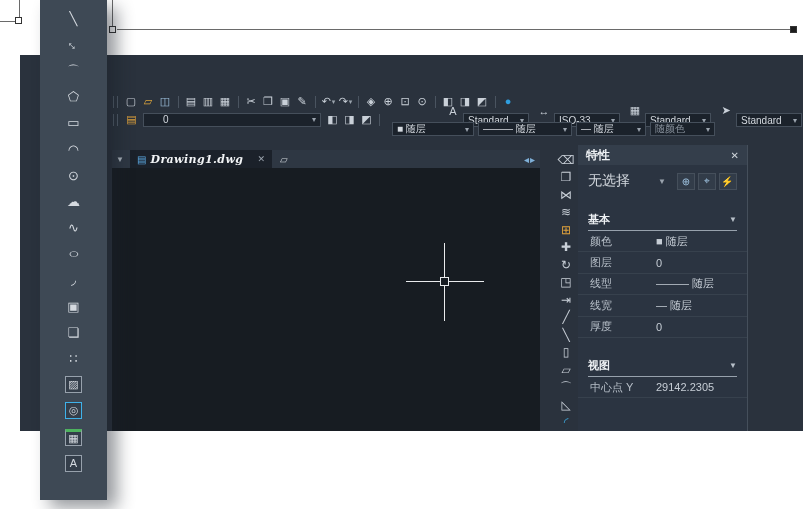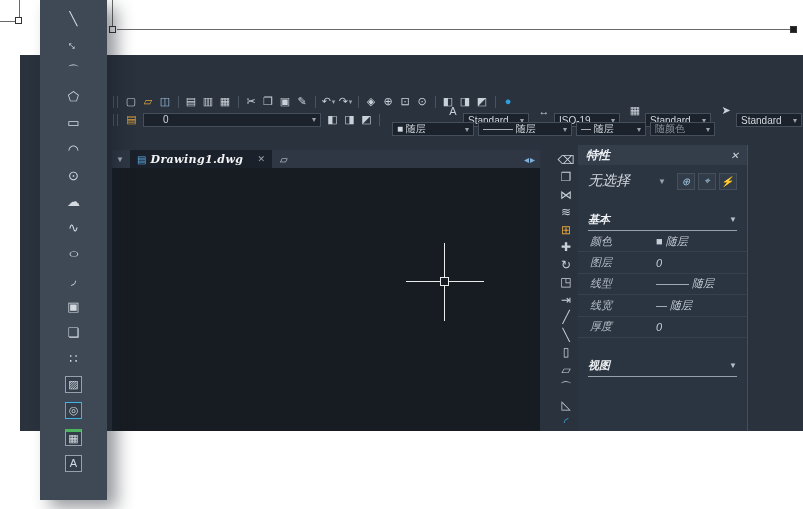--- a/index.html
+++ b/index.html
@@ -68,21 +68,21 @@
   .tool.boxed .glyph{width:17px;height:17px;border:1px solid #97a1ac;background:#343e4a;font-size:11px;box-sizing:border-box;}
   .tool.blue-box .glyph{border-color:#3fb2ea;}
   .tool.green-top .glyph{border-top:3px solid #4db35e;}
 
   
   .modstrip{position:absolute;left:556px;top:151px;width:20px;display:flex;flex-direction:column;align-items:center;}
   .mbtn{height:17.5px;display:flex;align-items:center;justify-content:center;font-size:12px;color:#c9d0d8;line-height:1;}
 
   
   .ppanel{position:absolute;left:578px;top:145px;width:170px;height:286px;background:#2b3441;
-          border-right:1px solid #454f5b;box-sizing:border-box;overflow:hidden;font-style:italic;}
+          border-right:1px solid #454f5b;box-sizing:border-box;overflow:hidden;}
   .pp-header{height:20px;background:#343e4b;display:flex;align-items:center;justify-content:space-between;padding:0 8px;}
   .pp-title{font-size:12px;font-weight:bold;color:#eef1f4;}
   .pp-close{font-size:10px;color:#cfd5db;}
   .pp-selector{display:flex;align-items:center;margin:7px 8px 0 10px;}
   .pp-sel-value{font-size:14px;color:#d3d8de;}
   .pp-sel-arrow{font-size:8px;color:#9aa3ad;margin-left:28px;}
   .pp-btns{display:flex;margin-left:8px;}
   .pp-btn{width:16px;height:15px;border:1px solid #454f5b;background:#323c49;display:flex;align-items:center;
           justify-content:center;font-size:10px;color:#9fc3e0;margin-left:3px;}
   .sec-header{display:flex;align-items:center;justify-content:space-between;margin:0 10px 0 10px;
@@ -240,21 +240,21 @@
     <span class="style-group">
           <span class="sicon">A</span>
           <span class="field w-style">
             <span>Standard</span>
             <span class="dd">▾</span>
           </span>
         </span>
         <span class="style-group">
           <span class="sicon">↔</span>
           <span class="field w-style">
-            <span>ISO-19</span>
+            <span>ISO-33</span>
             <span class="dd">▾</span>
           </span>
         </span>
         <span class="style-group">
           <span class="sicon">▦</span>
           <span class="field w-style">
             <span>Standard</span>
             <span class="dd">▾</span>
           </span>
         </span>
@@ -493,16 +493,20 @@
           <span class="pvalue">0</span>
         </div>
       </div>
 
     <div class="sec-header sec2">
       <span class="sec-title">视图</span>
       <span class="sec-arrow">▼</span>
     </div>
     <div>
 
+        <div class="prow">
+          <span class="plabel">中心点 Y</span>
+          <span class="pvalue">29142.2305</span>
+        </div>
       </div>
   </div>
 
 </div>
 
 </body></html>

